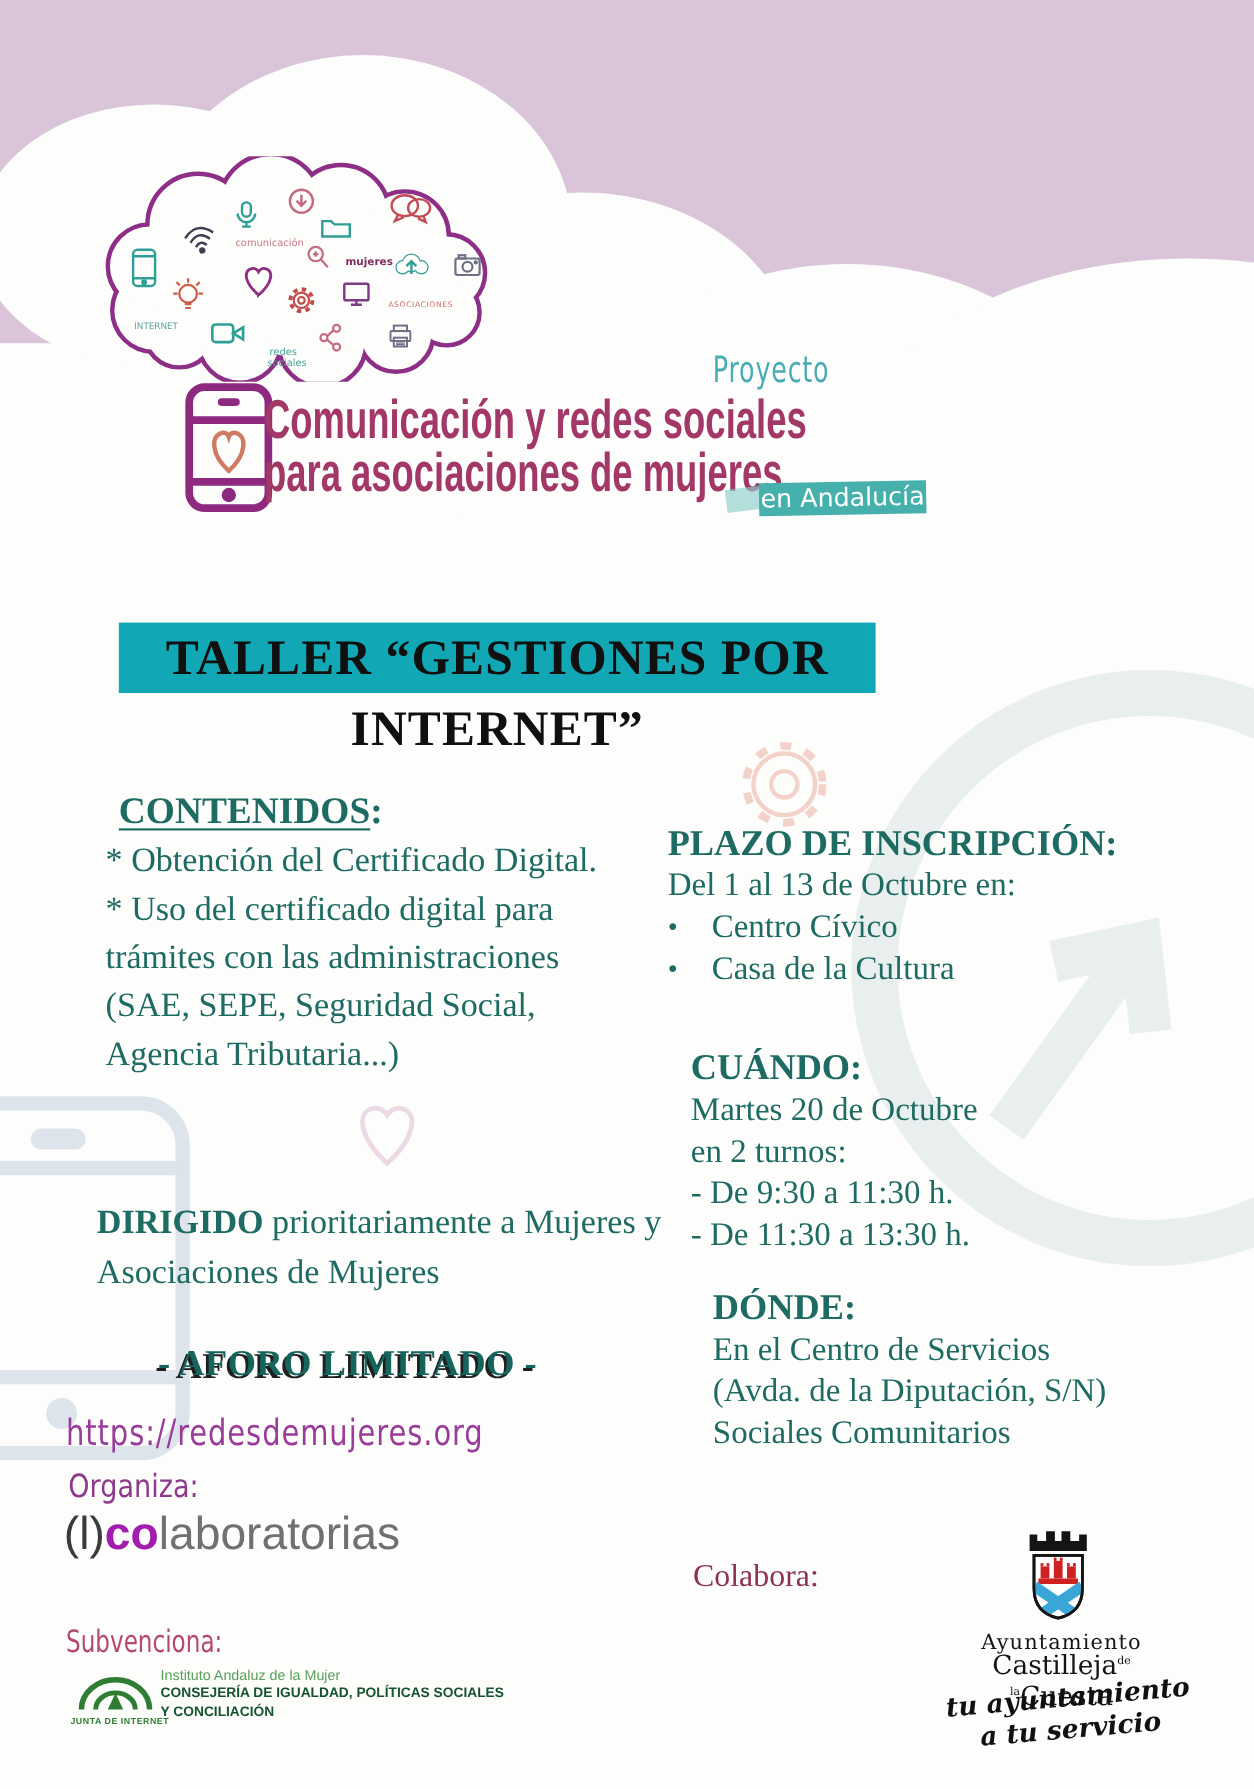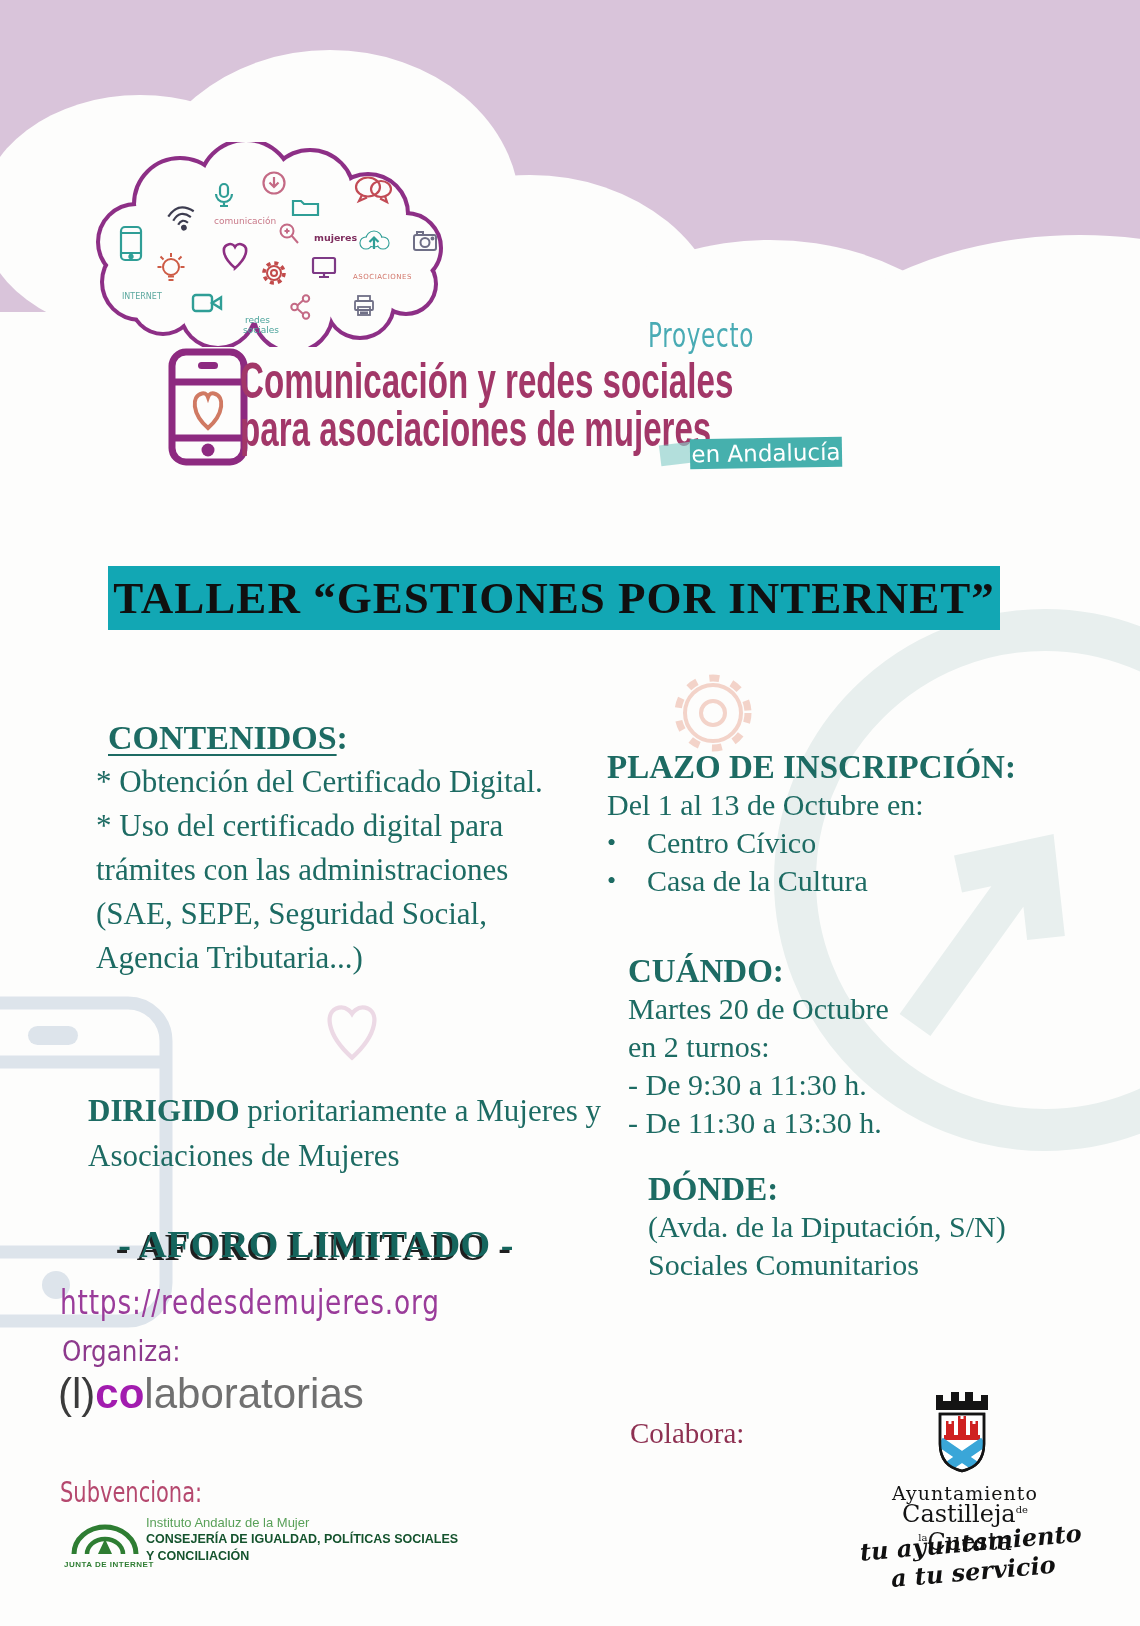--- a/index.html
+++ b/index.html
@@ -12,31 +12,31 @@
   .proyecto{left:648px;top:316px;font:33px "DejaVu Sans",sans-serif;color:#49abb4;
             transform:scale(0.70,1);transform-origin:0 0;white-space:nowrap;letter-spacing:1px;}
   .title-line{left:240px;font-family:"Liberation Sans",sans-serif;font-weight:bold;font-size:46px;
               color:#a23768;transform:scale(0.72,1.08);transform-origin:0 0;white-space:nowrap;}
   .region-tag{left:690px;top:438px;width:152px;height:30px;background:#46b0ad;color:#ffffff;
               font:23px/30px "DejaVu Sans",sans-serif;text-align:center;transform:rotate(-1deg);}
   .region-brush{left:660px;top:443px;width:40px;height:21px;background:#8ccfcb;opacity:.65;
                 transform:rotate(-7deg);}
 
   
-  .banner{left:108px;top:566px;width:892px;height:64px;background:#12a7b4;}
+  .banner{left:108px;top:566px;width:688px;height:64px;background:#12a7b4;}
   .banner span{display:block;text-align:center;font:bold 45px/64px "Liberation Serif",serif;
                color:#101010;letter-spacing:1px;}
 
   
   .col{color:#1d6b63;}
   .left-col{left:96px;top:716px;width:490px;font-size:31px;line-height:44px;}
   .left-col .hd{font-weight:bold;font-size:34px;padding-left:12px;}
   .left-col .hd u{text-decoration:underline;text-decoration-thickness:2px;text-underline-offset:5px;}
   .dirigido{left:88px;top:1088px;width:525px;font-size:31px;line-height:45px;}
-  .aforo{left:106px;top:1222px;width:420px;text-align:center;font-weight:bold;font-size:38px;
+  .aforo{left:106px;top:1222px;width:420px;text-align:center;font-weight:bold;font-size:33px;
          color:#15655d;text-shadow:-2.5px 2.5px 0 #1f1f1f;letter-spacing:.5px;}
 
   .right-col{font-size:30px;line-height:38px;}
   .plazo{left:607px;top:748px;width:435px;}
   .cuando{left:628px;top:940px;width:420px;margin-top:12px;}
   .donde{left:648px;top:1170px;width:440px;}
   .right-col .hd{font-weight:bold;font-size:33px;}
   .bullet-row .dot{display:inline-block;width:40px;font-size:26px;vertical-align:top;}
 
   
@@ -260,20 +260,21 @@
   <div class="abs col right-col cuando">
     <div class="hd">CUÁNDO:</div>
     <div>Martes 20 de Octubre</div>
     <div>en 2 turnos:</div>
     <div>- De 9:30 a 11:30 h.</div>
     <div>- De 11:30 a 13:30 h.</div>
   </div>
 
   <div class="abs col right-col donde">
     <div class="hd">DÓNDE:</div>
+    <div>En el Centro de Servicios</div>
     <div>(Avda. de la Diputación, S/N)</div>
     <div>Sociales Comunitarios</div>
   </div>
 
   <div class="abs url">https://redesdemujeres.org</div>
   <div class="abs organiza">Organiza:</div>
   <div class="abs colab-logo">
     <span class="p1">(l)</span><span class="p2">co</span><span class="p3">laboratorias</span>
   </div>
   <div class="abs subvenciona">Subvenciona:</div>

